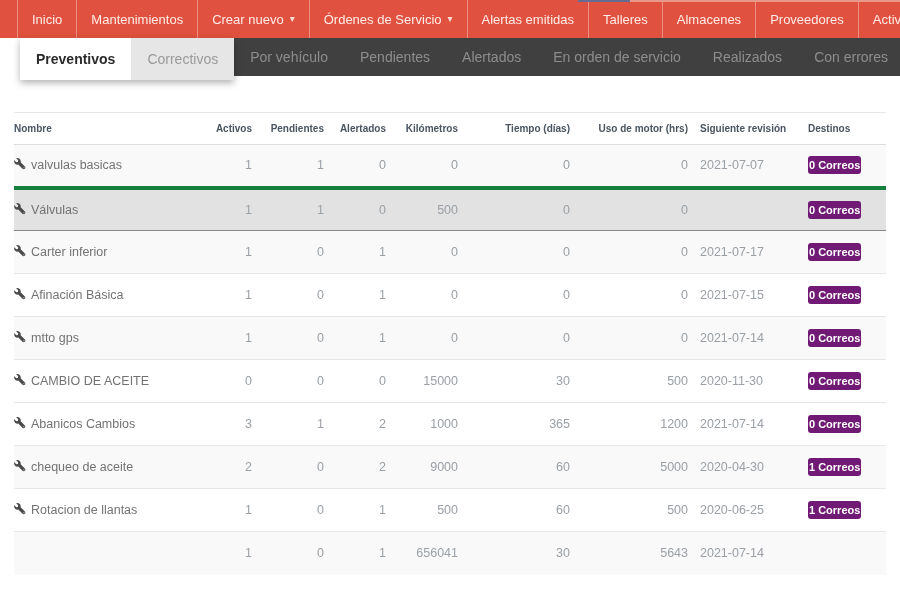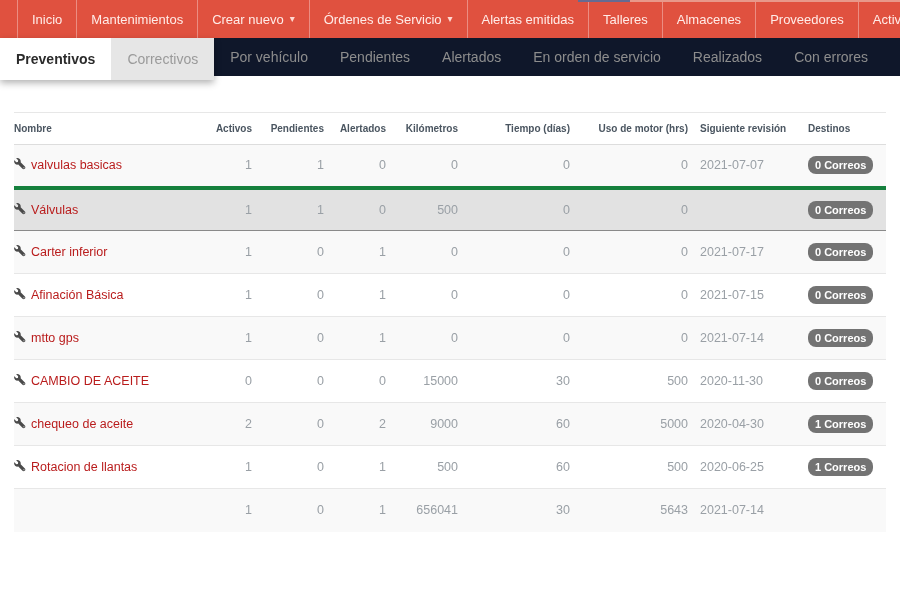--- a/index.html
+++ b/index.html
@@ -14,48 +14,48 @@
   
   .topbar { height:38px; background:#e0513f; display:flex; align-items:stretch;
             padding-left:17px; overflow:hidden; white-space:nowrap; }
   .nav-item { display:flex; align-items:center; gap:6px; padding:16px 14px;
               border-left:1px solid rgba(255,255,255,0.35);
               color:#ffece8; font-size:13px; cursor:pointer; }
   .nav-item:last-child { border-right:1px solid rgba(255,255,255,0.35); }
   .nav-caret { font-size:10px; line-height:1; color:#ffd9d2; }
 
   
-  .tabbar { position:relative; height:38px; background:#0f172a; display:flex;
-            align-items:stretch; z-index:3; }
+  .tabbar { position:relative; height:38px; background:#404040; display:flex;
+            align-items:stretch; z-index:3;margin-left:20px; }
   .tab-box { display:flex; align-items:stretch; height:42px; background:#e6e6e6;
              box-shadow:0 3px 7px rgba(0,0,0,0.30); z-index:4; }
   .tab { display:flex; align-items:center; padding:0 16px; font-size:14px;
          color:#8d8d8d; cursor:pointer; white-space:nowrap; }
   .tab.active { background:#ffffff; color:#2b2b2b; font-weight:bold; }
   .tab.in-box { color:#9a9a9a; }
 
   
   .table-wrap { margin:36px 14px 0 14px; }
   table { width:100%; border-collapse:collapse; table-layout:fixed; }
   th { font-size:10px; font-weight:bold; color:#4a5560; text-align:left;
        padding:10px 6px; border-top:1px solid #e7e7e7; border-bottom:1px solid #dddddd; }
   td { font-size:12.5px; color:#9aa0a6; padding:0 6px; height:43px;
        border-top:1px solid #e7e7e7; overflow:hidden; white-space:nowrap; }
   thead th:first-child, td.name-cell { padding-left:0; }
   tbody tr:first-child td { border-top:none; }
   th.num, td.num { text-align:right; }
   tr.stripe td { background:#f9f9f9; }
   tr.row-highlight td { background:#e2e2e2; border-top:4px solid #15803d; }
   tr.after-highlight td { border-top:1px solid #8a8a8a; }
-  .name-cell { color:#b91c1c; }
+  .name-cell { color:#737373; }
   .wrench { display:inline-block; width:12px; height:12px; margin-right:5px;
             vertical-align:-1px; transform:scaleX(-1); fill:#4a4a4a; }
-  .badge { display:inline-block; background:#737373; color:#ffffff;
-           font-size:11px; font-weight:bold; padding:3px 7px;
-           border-radius:8px; cursor:pointer; }
+  .badge { display:inline-block; background:#701a75; color:#ffffff;
+           font-size:11px; font-weight:bold; padding:3px 1px;
+           border-radius:3px; cursor:pointer; }
   .col-nombre{width:186px}.col-activos{width:58px}.col-pend{width:72px}
   .col-alert{width:62px}.col-km{width:72px}.col-tiempo{width:112px}
   .col-uso{width:118px}.col-sig{width:108px}.col-dest{width:84px}
 </style>
 </head>
 <body>
 
 <svg width="0" height="0" style="position:absolute" aria-hidden="true">
   <defs>
     <symbol id="wrench" viewBox="0 0 512 512">
@@ -212,20 +212,33 @@
               </svg><span>CAMBIO DE ACEITE</span></td>
           <td class="num">0</td>
           <td class="num">0</td>
           <td class="num">0</td>
           <td class="num">15000</td>
           <td class="num">30</td>
           <td class="num">500</td>
           <td>2020-11-30</td>
           <td><span class="badge">0 Correos</span></td>
         </tr>
+        <tr>
+          <td class="name-cell"><svg class="wrench">
+                <use href="#wrench"></use>
+              </svg><span>Abanicos Cambios</span></td>
+          <td class="num">3</td>
+          <td class="num">1</td>
+          <td class="num">2</td>
+          <td class="num">1000</td>
+          <td class="num">365</td>
+          <td class="num">1200</td>
+          <td>2021-07-14</td>
+          <td><span class="badge">0 Correos</span></td>
+        </tr>
         <tr class="stripe">
           <td class="name-cell"><svg class="wrench">
                 <use href="#wrench"></use>
               </svg><span>chequeo de aceite</span></td>
           <td class="num">2</td>
           <td class="num">0</td>
           <td class="num">2</td>
           <td class="num">9000</td>
           <td class="num">60</td>
           <td class="num">5000</td>

